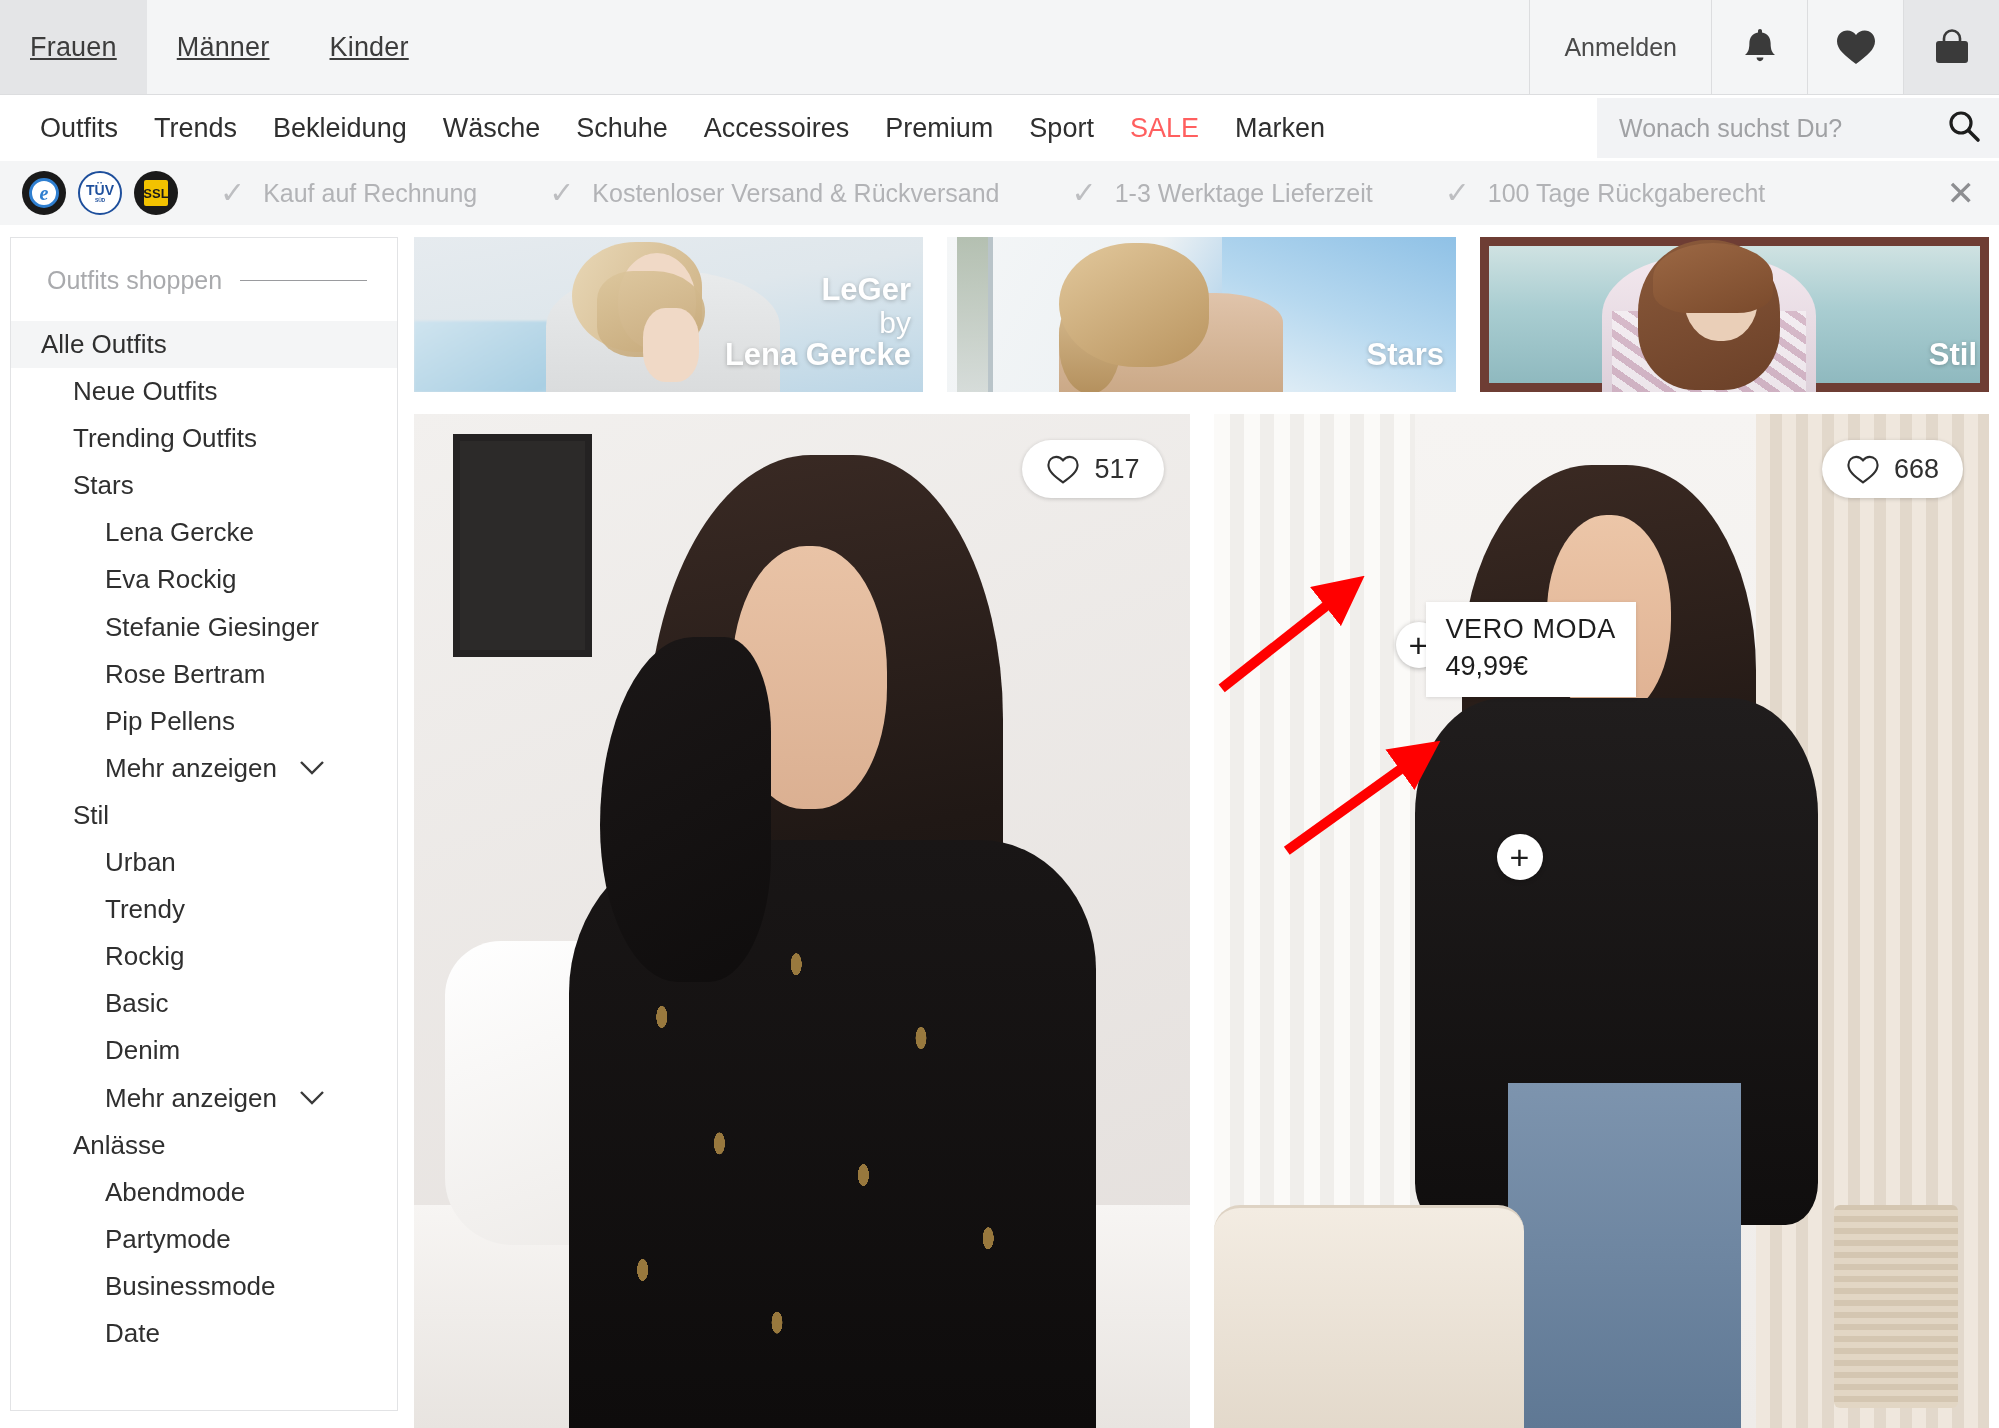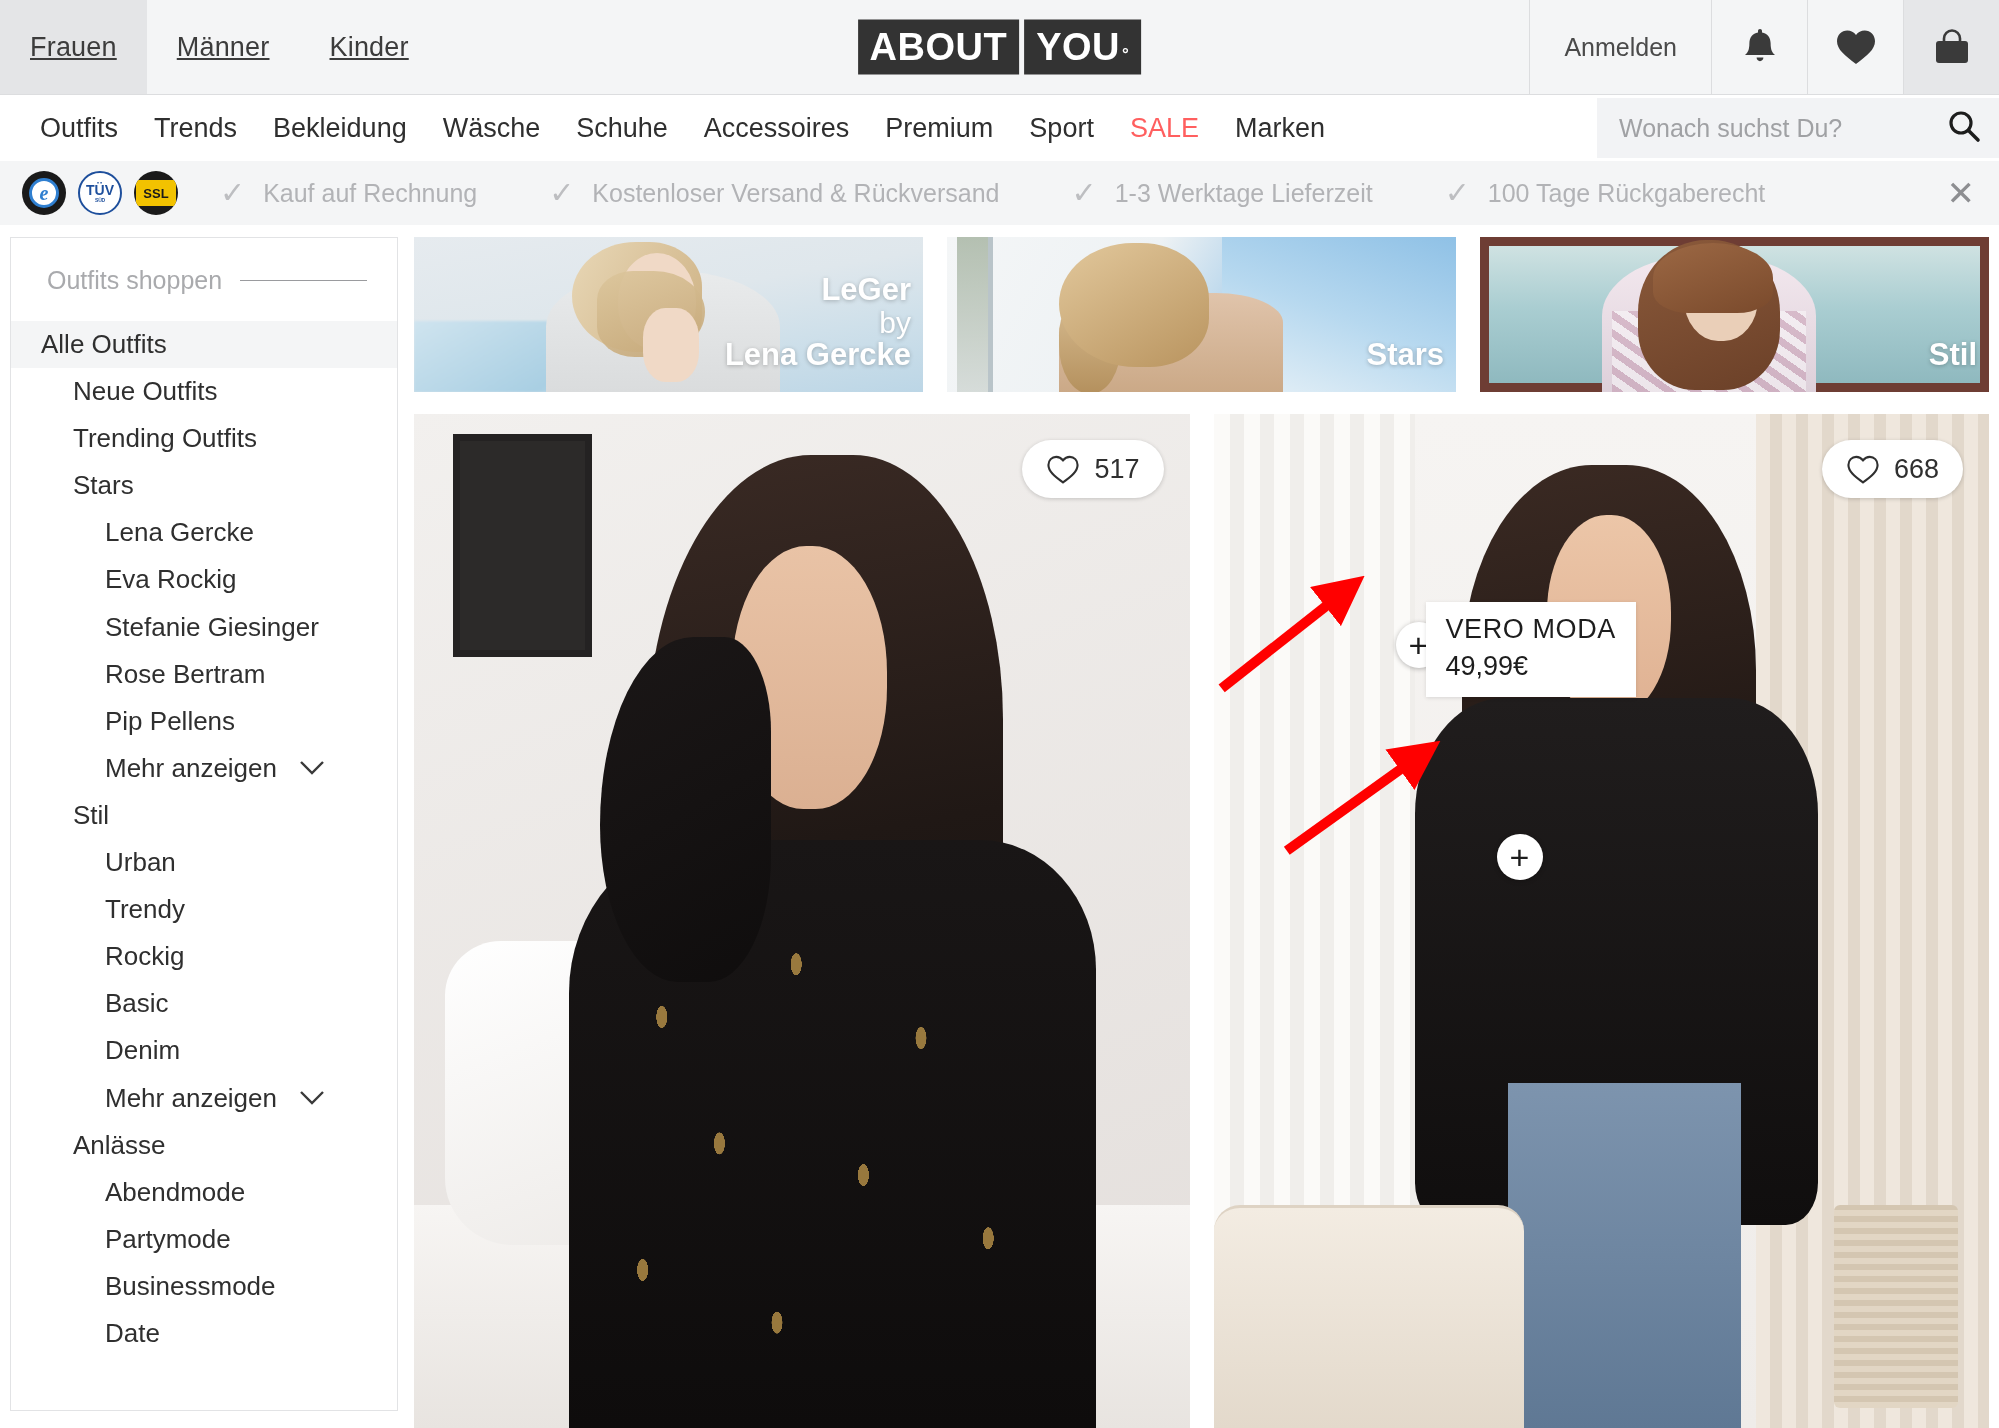--- a/index.html
+++ b/index.html
@@ -121,21 +121,21 @@
            display:flex; align-items:center; justify-content:center;
            font-size: 13px; font-weight: bold; overflow: hidden; }
   .badge-ts { background: #1a1a1a; color: #2f7fd0; }
   .badge-ts .inner { width: 30px; height: 30px; border-radius: 50%; border: 3px solid #2f7fd0;
       display:flex;align-items:center;justify-content:center; color:#2f7fd0; font-size:20px;
       font-family: "Liberation Serif", serif; font-style: italic; background:#fff;}
   .badge-tuv { background: #ffffff; border: 2px solid #1e4f9c; color: #1e4f9c; font-size: 14px;
       flex-direction: column; line-height: 1;}
   .badge-tuv .small { font-size: 5px; letter-spacing: -.2px; margin-top:1px;}
   .badge-ssl { background: #1a1a1a; color: #f2c200; }
-  .badge-ssl .inner { width: 40px; height: 26px; background: #f2c200; color:#1a1a1a;
+  .badge-ssl .inner { width: 24px; height: 26px; background: #f2c200; color:#1a1a1a;
       font-size: 13px; display:flex; align-items:center; justify-content:center; border-radius:2px;}
 
   .trust-items { display: flex; align-items: center; margin-left: 42px; }
   .trust-item { display: flex; align-items: center; gap: 18px; margin-right: 72px; }
   .trust-check { color: #bdbec1; font-size: 30px; line-height: 1; font-weight: 300; }
   .trust-label { color: #b2b3b6; font-size: 25px; }
   .trust-close {
     position: absolute; right: 24px; top: 50%; transform: translateY(-50%);
     color: #8d8e91; font-size: 34px; cursor: pointer; font-weight: 300;
   }
@@ -334,29 +334,20 @@
       <span>Frauen</span>
     </div>
     <div class="gender-tab">
       <span>Männer</span>
     </div>
     <div class="gender-tab">
       <span>Kinder</span>
     </div>
   </div>
 
-  <div class="logo-wrap">
-    <div class="logo-box">
-      <span>ABOUT</span>
-    </div>
-    <div class="logo-box">
-      <span>YOU</span>
-      <span class="logo-deg">°</span>
-    </div>
-  </div>
 
   <div class="top-right">
     <div class="tr-cell tr-login">
       <span>Anmelden</span>
     </div>
     <div class="tr-cell tr-icon">
       <span>
         <svg width="36" height="40" viewBox="0 0 36 40">
           <path d="M18 2c1.2 0 2 .9 2 2v1.4c5.4.9 8.6 5 8.6 10.7 0 8.2 2.3 10.1 4.4 11.9H3C5.1 26.2 7.4 24.3 7.4 16.1 7.4 10.4 10.6 6.3 16 5.4V4c0-1.1.8-2 2-2z" fill="#3a3a3a"></path>
           <path d="M14.6 30.6h6.8c0 2-1.5 3.6-3.4 3.6s-3.4-1.6-3.4-3.6z" fill="#3a3a3a"></path>

